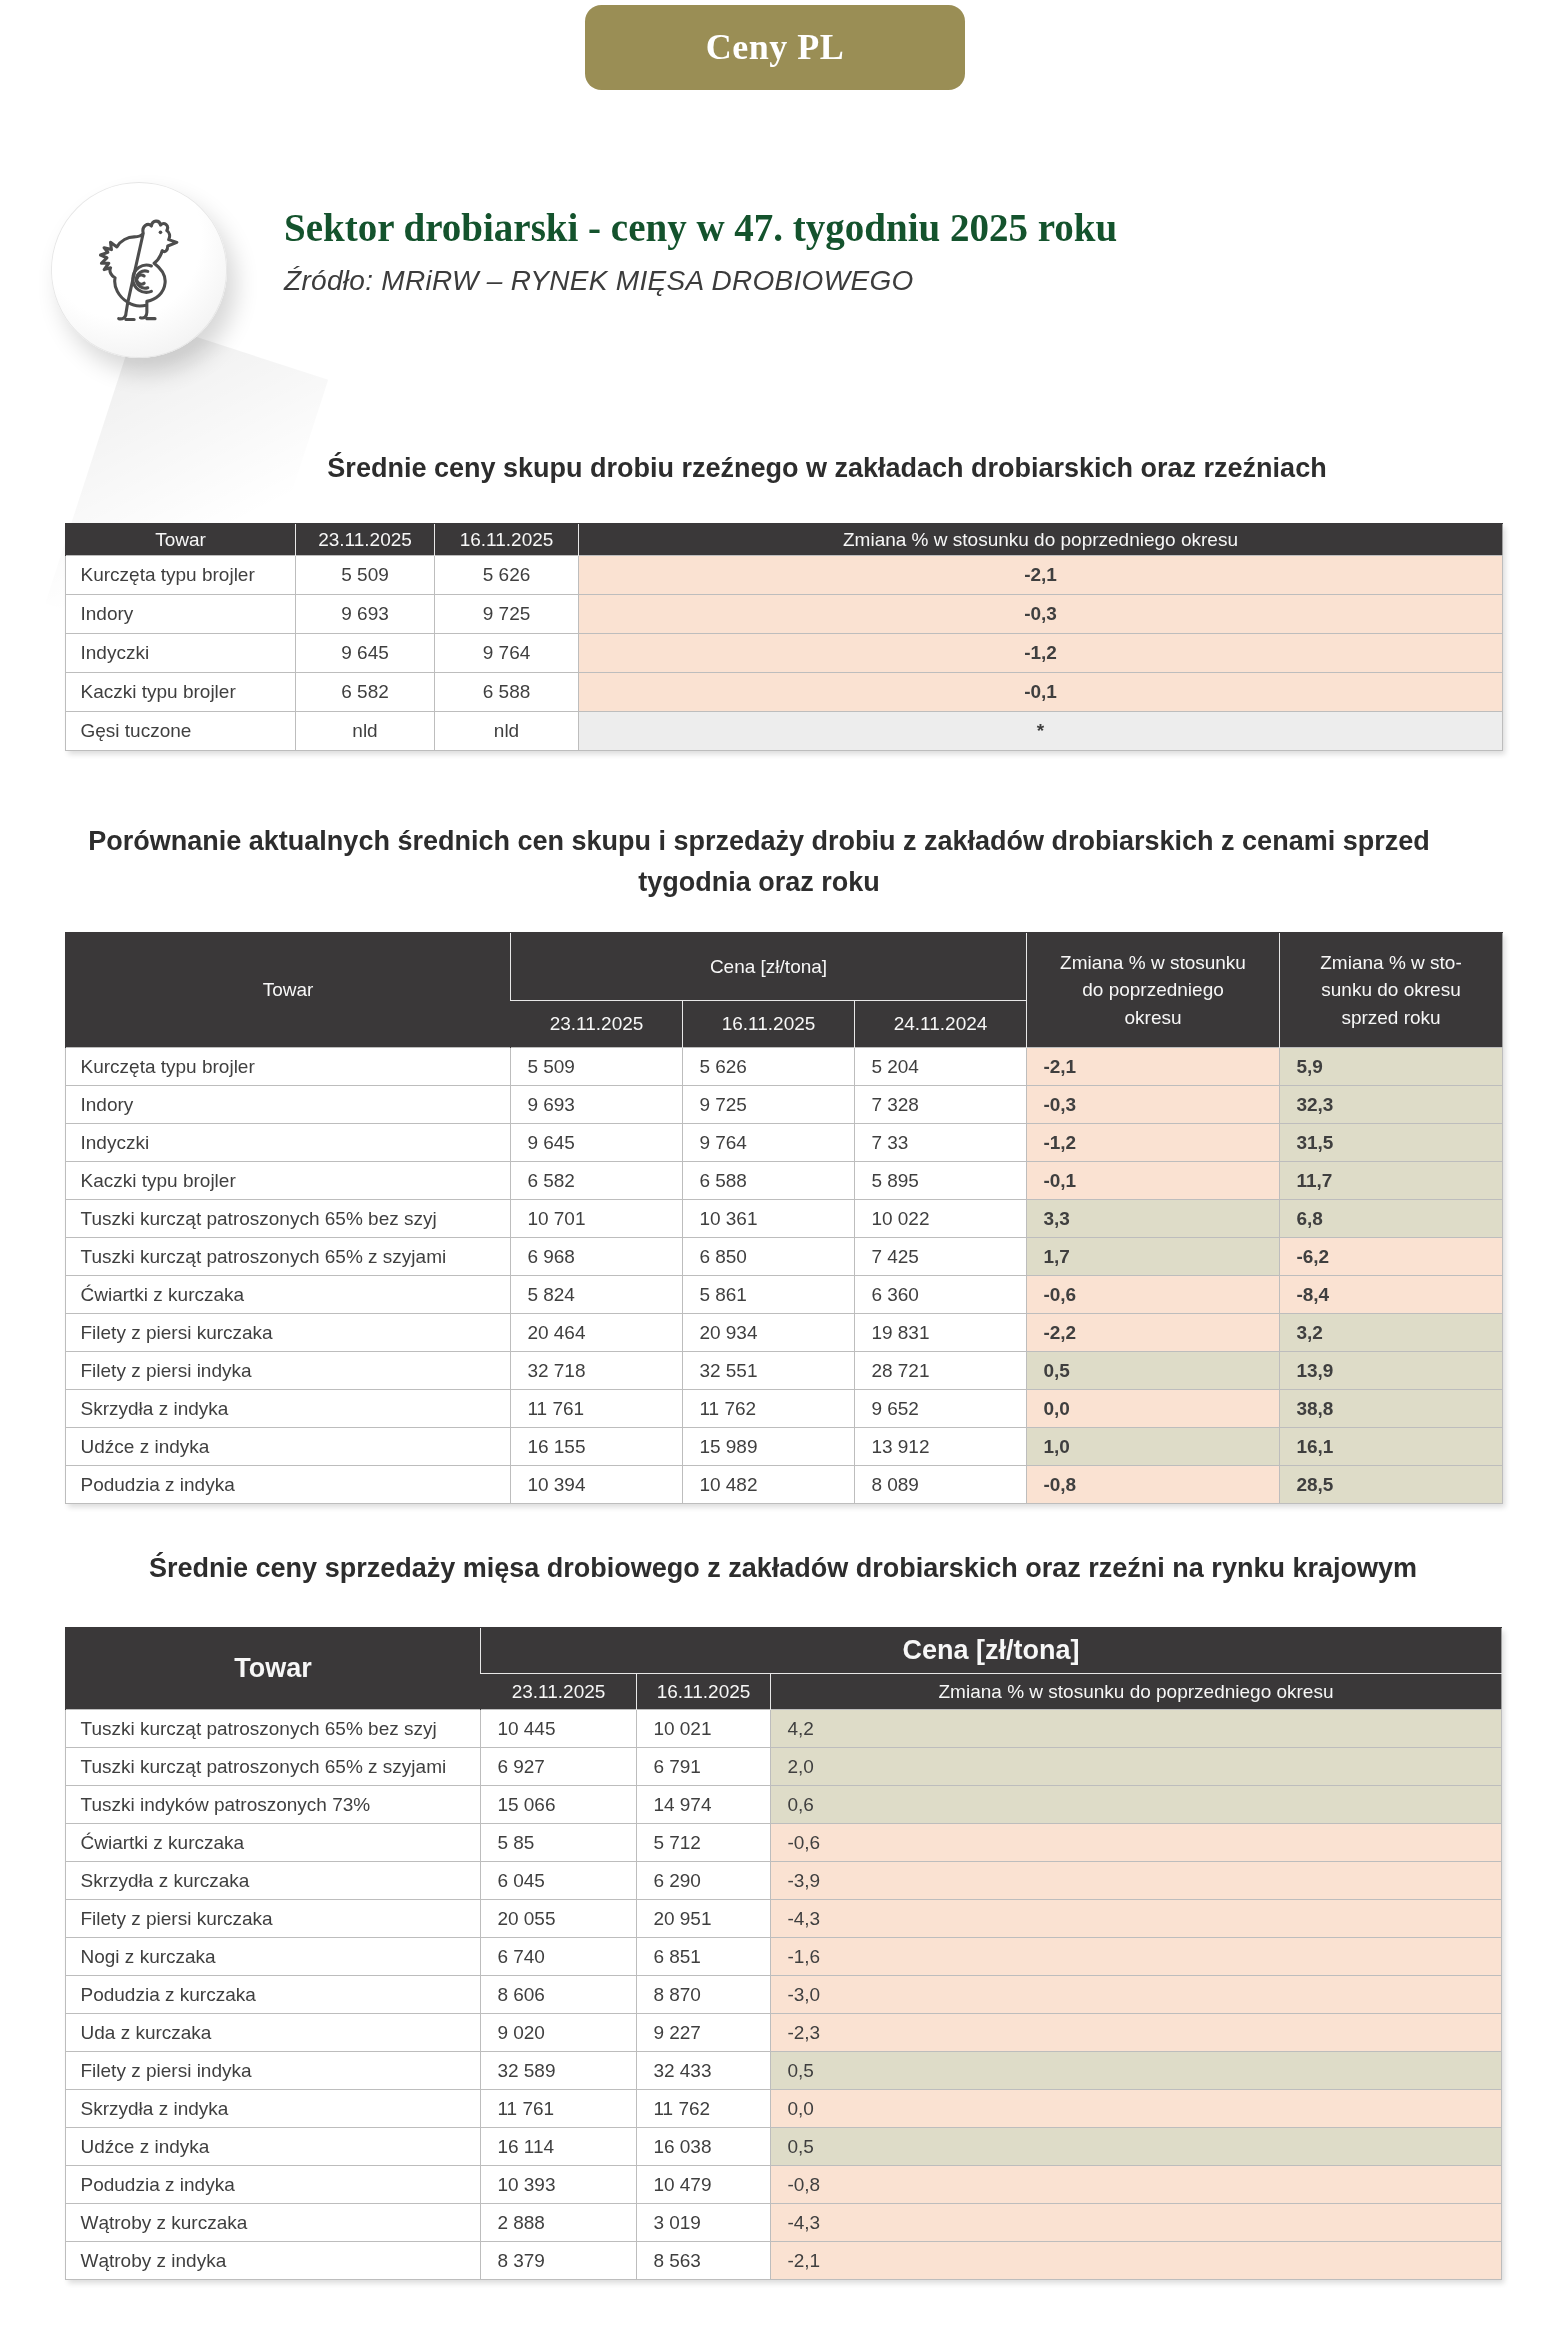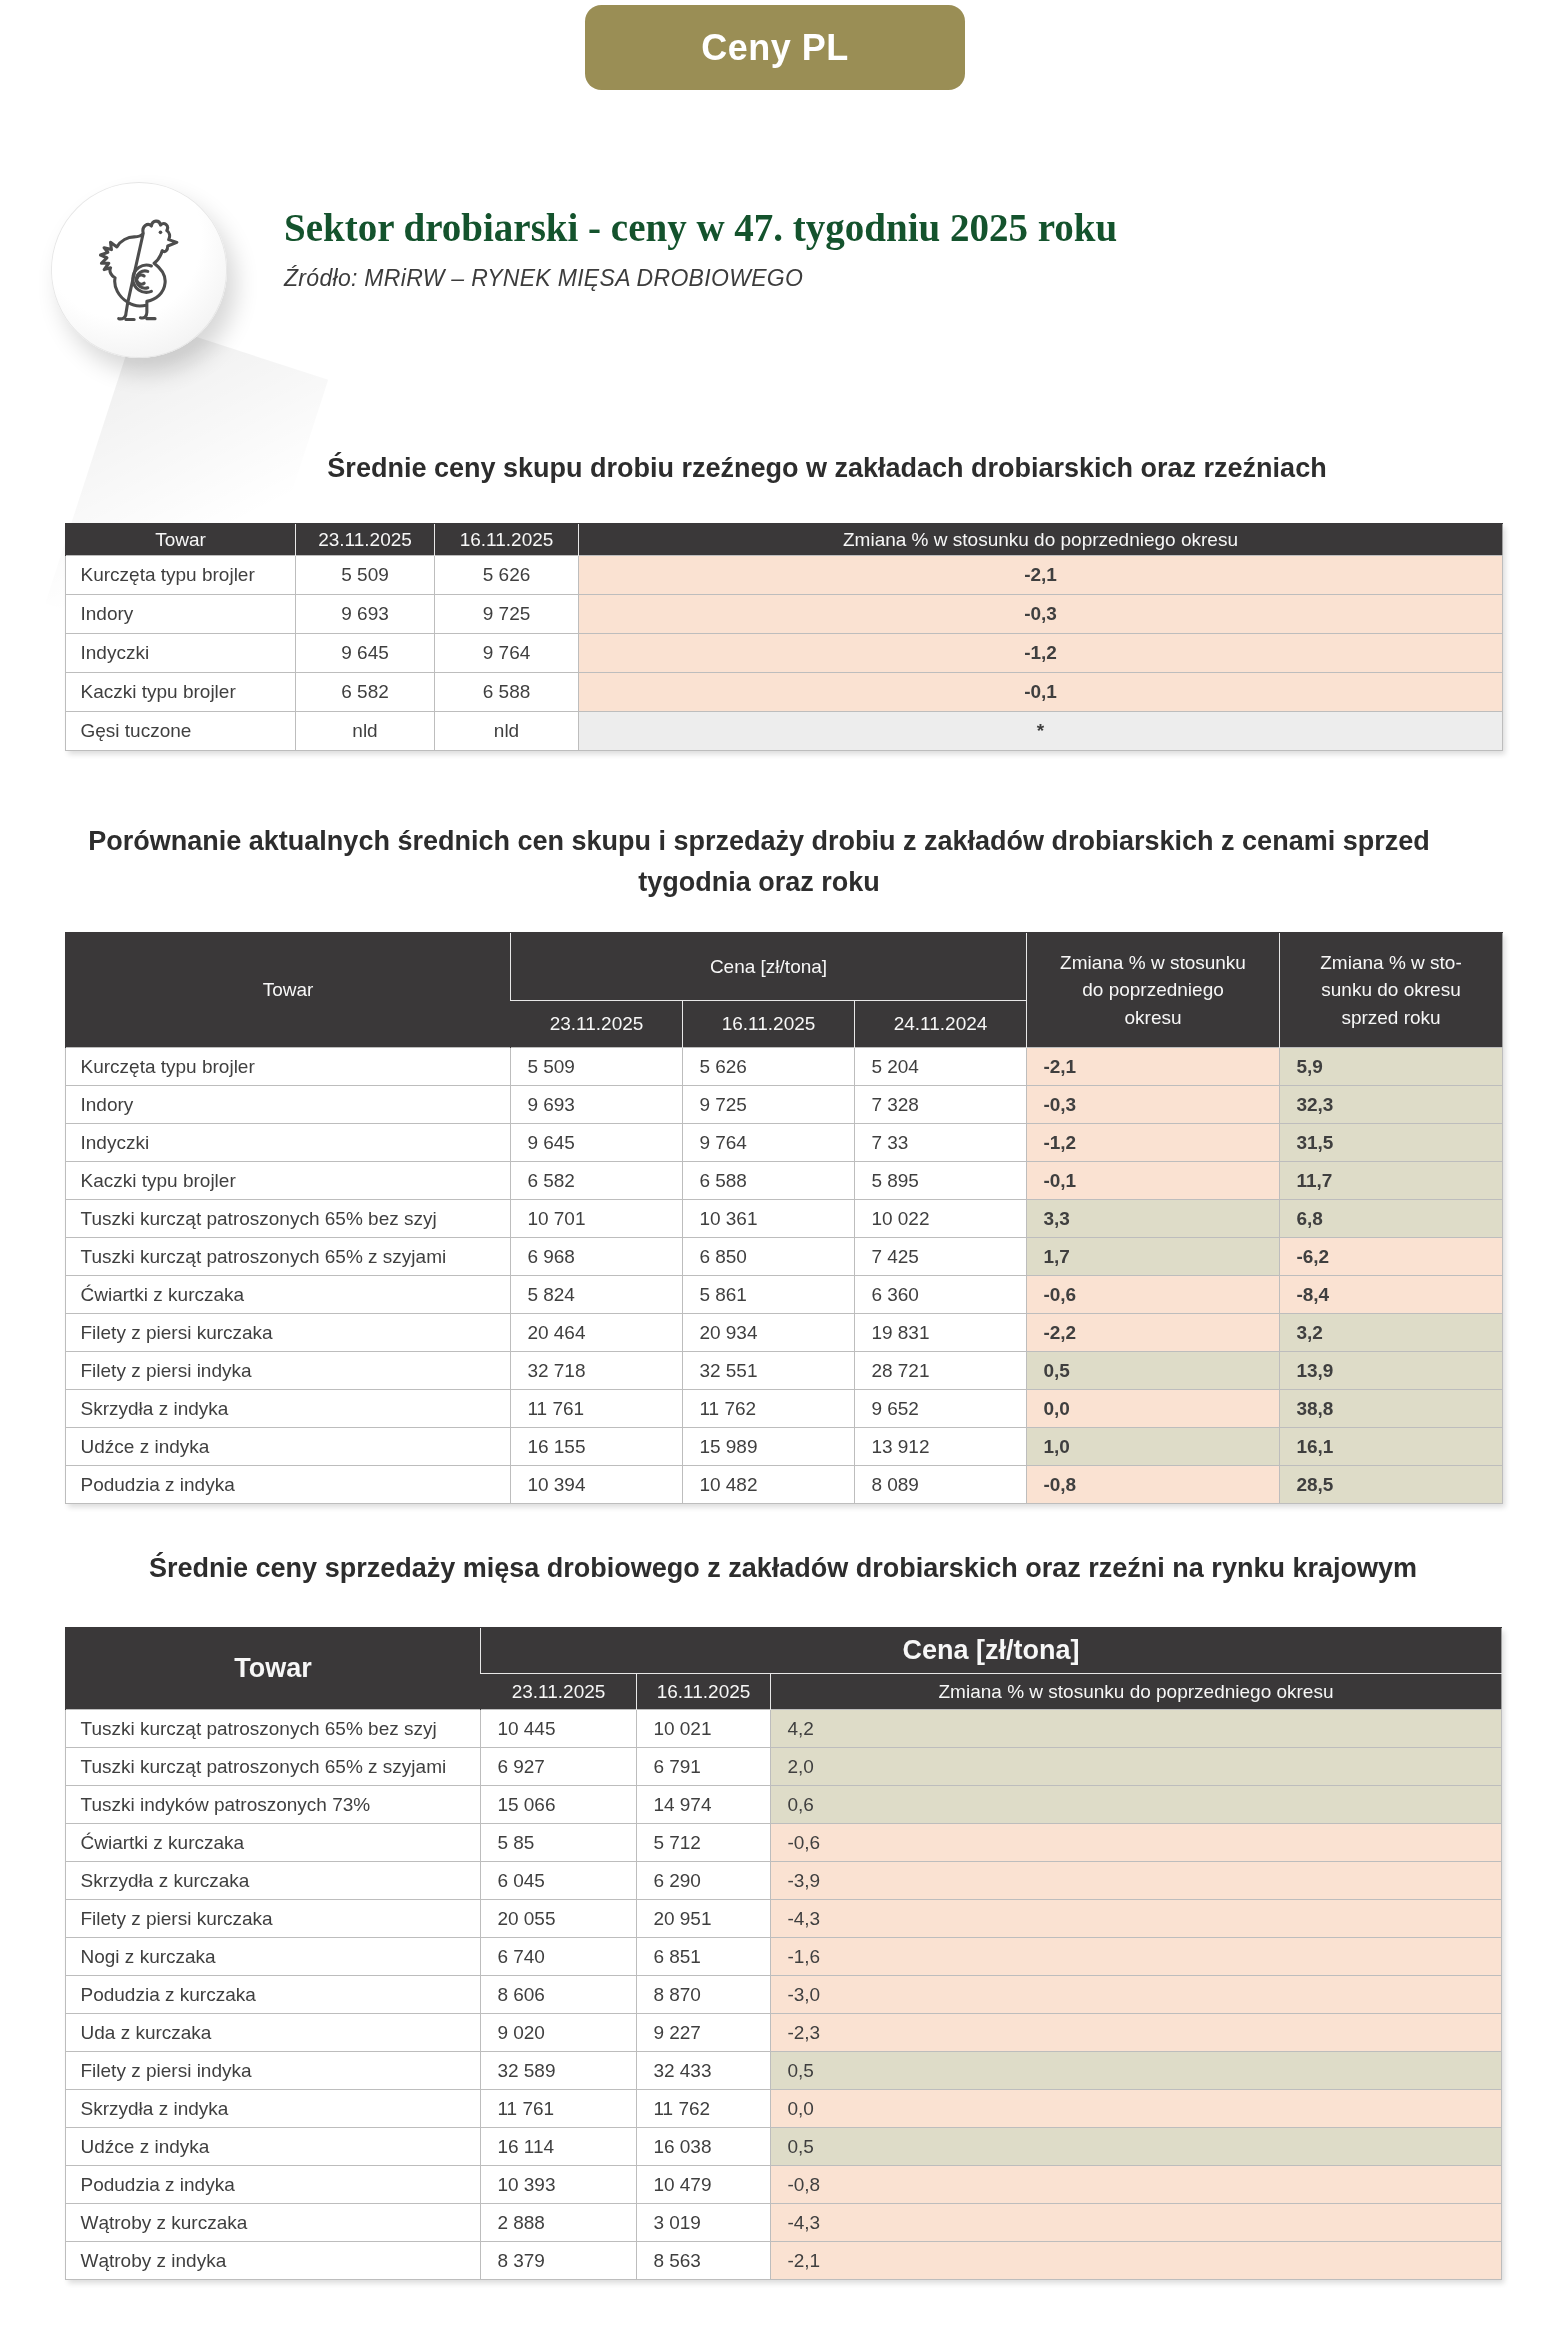--- a/index.html
+++ b/index.html
@@ -5,40 +5,40 @@
   html,body{margin:0;padding:0;}
   body{
     width:1566px;height:2327px;position:relative;background:#ffffff;
     font-family:"Liberation Sans", sans-serif;color:#3f3f3f;overflow:hidden;
   }
   
   .badge{
     position:absolute;left:585px;top:4.5px;width:380px;height:85px;
     background:#9a8e55;border-radius:16.4px;text-align:center;
   }
-  .badge span{font-size:36px;font-weight:bold;color:#ffffff;line-height:85px;letter-spacing:0.5px;}
+  .badge span{font-size:36px;font-weight:bold;color:#ffffff;line-height:85px;letter-spacing:0.5px;font-family:Liberation Serif, serif;}
   
   .hero-circle{
     position:absolute;left:51px;top:182px;width:176px;height:176px;border-radius:50%;
     background:radial-gradient(circle at 40% 32%, #ffffff 50%, #f3f3f3 78%, #e2e2e2 100%);
     box-shadow:9px 14.5px 23.6px rgba(0,0,0,.16), inset 0 0 0 0.9px #e6e6e6;
   }
   .hero-circle::after{ 
     content:"";position:absolute;left:87px;top:136px;width:200px;height:300px;
     background:linear-gradient(135deg, rgba(0,0,0,.07), rgba(0,0,0,0) 65%);
     transform:rotate(18deg);transform-origin:top left;border-radius:0 0 182px 0;z-index:-1;
   }
   .hero-circle svg{position:absolute;left:35px;top:31px;}
   .page-title{
     position:absolute;left:284px;top:205px;
     font-family:"Liberation Serif", serif;font-weight:bold;font-size:39px;color:#14532d;
   }
   .page-source{
     position:absolute;left:284px;top:265px;
-    font-style:italic;font-size:23px;color:#3c3c3c;letter-spacing:0.3px;
+    font-style:italic;font-size:28px;color:#3c3c3c;letter-spacing:0.3px;
   }
   
   .section-heading{
     position:absolute;left:0;width:1566px;text-align:center;
     font-weight:bold;font-size:27px;color:#2d2d2d;line-height:1.5;
   }
   #heading-1{top:448px;padding-left:44px;}
   #heading-2{top:821px;padding:0 85px;width:1348px;}
   #heading-3{top:1548px;}
   

